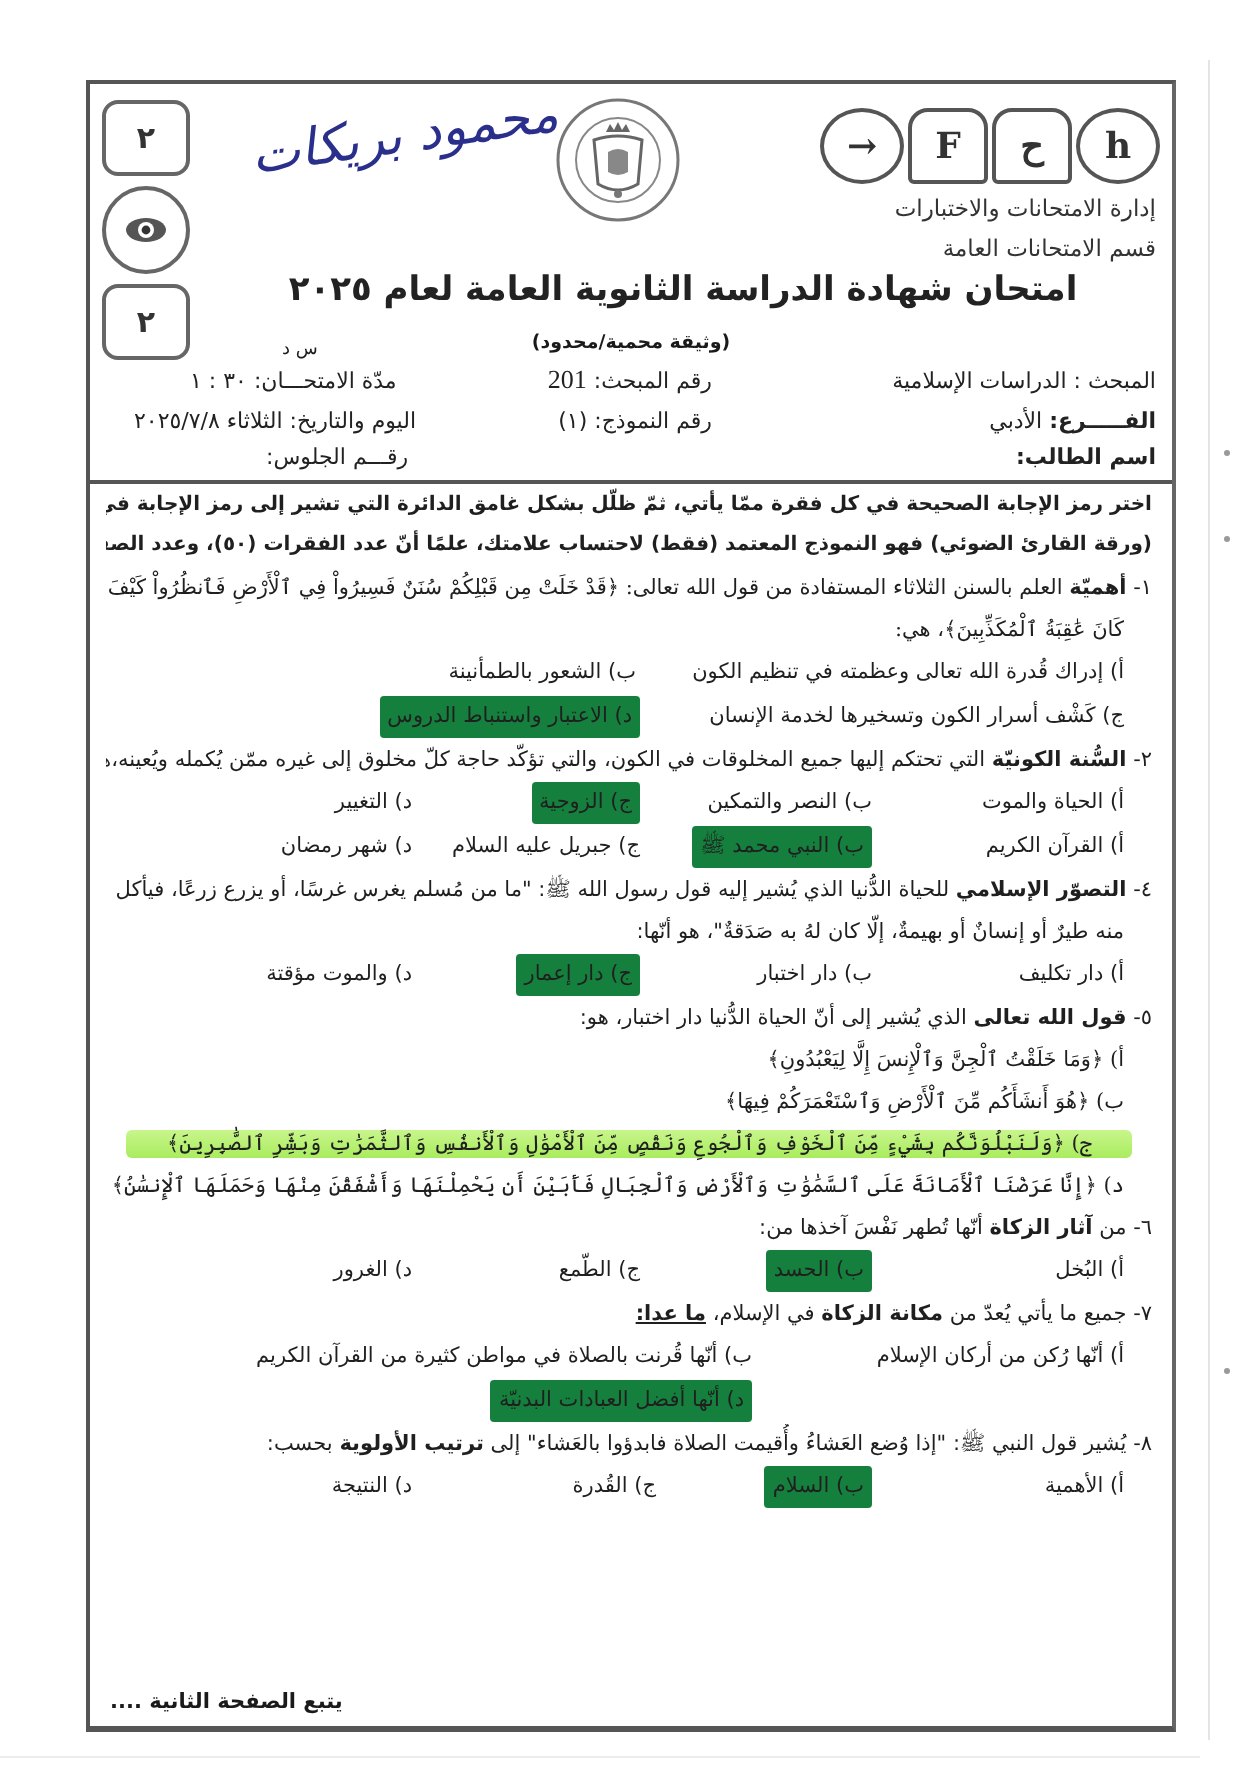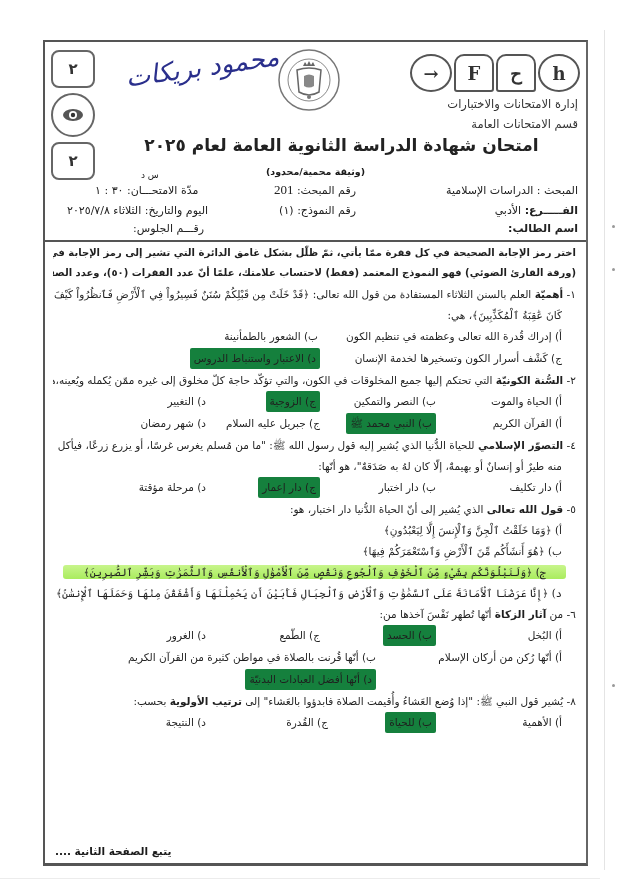--- a/index.html
+++ b/index.html
@@ -195,21 +195,21 @@
         </div>
     </div>
 
     <div>
       <div class="q-line"><span>٤-</span> <span class="q-strong">التصوّر الإسلامي</span> <span>للحياة الدُّنيا الذي يُشير إليه قول رسول الله ﷺ: "ما من مُسلم يغرس غرسًا، أو يزرع زرعًا، فيأكل</span></div>
       <div class="q-line" style="padding-right:14px"><span>منه طيرٌ أو إنسانٌ أو بهيمةٌ، إلّا كان لهُ به صَدَقةٌ"، هو أنّها:</span></div>
       <div class="opts">
           <span class="opt" style="right:14px">أ) دار تكليف</span>
           <span class="opt" style="right:140px">ب) دار اختبار</span>
           <span class="opt hl" style="right:256px">ج) دار إعمار</span>
-          <span class="opt" style="right:370px">د) مرحلة مؤقتة</span>
+          <span class="opt" style="right:370px">د) والموت مؤقتة</span>
         </div>
     </div>
 
     <div>
       <div class="q-line"><span>٥-</span> <span class="q-strong">قول الله تعالى</span> <span>الذي يُشير إلى أنّ الحياة الدُّنيا دار اختبار، هو:</span></div>
       <div class="q-line quran" style="padding-right:14px">أ) ﴿وَمَا خَلَقْتُ ٱلْجِنَّ وَٱلْإِنسَ إِلَّا لِيَعْبُدُونِ﴾</div>
       <div class="q-line quran" style="padding-right:14px">ب) ﴿هُوَ أَنشَأَكُم مِّنَ ٱلْأَرْضِ وَٱسْتَعْمَرَكُمْ فِيهَا﴾</div>
       <div class="q-line quran" style="padding-right:10px"><span class="hl-wide">ج) ﴿وَلَنَبْلُوَنَّكُم بِشَيْءٍ مِّنَ ٱلْخَوْفِ وَٱلْجُوعِ وَنَقْصٍ مِّنَ ٱلْأَمْوَٰلِ وَٱلْأَنفُسِ وَٱلثَّمَرَٰتِ وَبَشِّرِ ٱلصَّٰبِرِينَ﴾</span></div>
       <div class="q-line quran" style="padding-right:14px">د) ﴿إِنَّا عَرَضْنَا ٱلْأَمَانَةَ عَلَى ٱلسَّمَٰوَٰتِ وَٱلْأَرْضِ وَٱلْجِبَالِ فَأَبَيْنَ أَن يَحْمِلْنَهَا وَأَشْفَقْنَ مِنْهَا وَحَمَلَهَا ٱلْإِنسَٰنُ﴾</div>
     </div>
@@ -218,34 +218,35 @@
       <div class="q-line"><span>٦-</span> <span>من</span> <span class="q-strong">آثار الزكاة</span> <span>أنّها تُطهر نَفْسَ آخذها من:</span></div>
       <div class="opts">
           <span class="opt" style="right:14px">أ) البُخل</span>
           <span class="opt hl" style="right:140px">ب) الحسد</span>
           <span class="opt" style="right:256px">ج) الطّمع</span>
           <span class="opt" style="right:370px">د) الغرور</span>
         </div>
     </div>
 
     <div>
+      <div class="q-line"><span>٧-</span> <span>جميع ما يأتي يُعدّ من</span> <span class="q-strong">مكانة الزكاة</span> <span>في الإسلام،</span> <span class="q-strong underline">ما عدا:</span></div>
       <div class="opts">
           <span class="opt" style="right:14px">أ) أنّها رُكن من أركان الإسلام</span>
           <span class="opt" style="right:200px">ب) أنّها قُرنت بالصلاة في مواطن كثيرة من القرآن الكريم</span>
         </div>
       <div class="opts">
           <span class="opt hl" style="right:200px">د) أنّها أفضل العبادات البدنيّة</span>
         </div>
     </div>
 
     <div>
       <div class="q-line"><span>٨-</span> <span>يُشير قول النبي ﷺ: "إذا وُضع العَشاءُ وأُقيمت الصلاة فابدؤوا بالعَشاء" إلى</span> <span class="q-strong">ترتيب الأولوية</span> <span>بحسب:</span></div>
       <div class="opts">
           <span class="opt" style="right:14px">أ) الأهمية</span>
-          <span class="opt hl" style="right:140px">ب) للحياة</span>
+          <span class="opt hl" style="right:140px">ب) السلام</span>
           <span class="opt" style="right:248px">ج) القُدرة</span>
           <span class="opt" style="right:370px">د) النتيجة</span>
         </div>
     </div>
   </div>
 
   <div class="footer-note">يتبع الصفحة الثانية ....</div>
 </div>
 
 </body></html>

